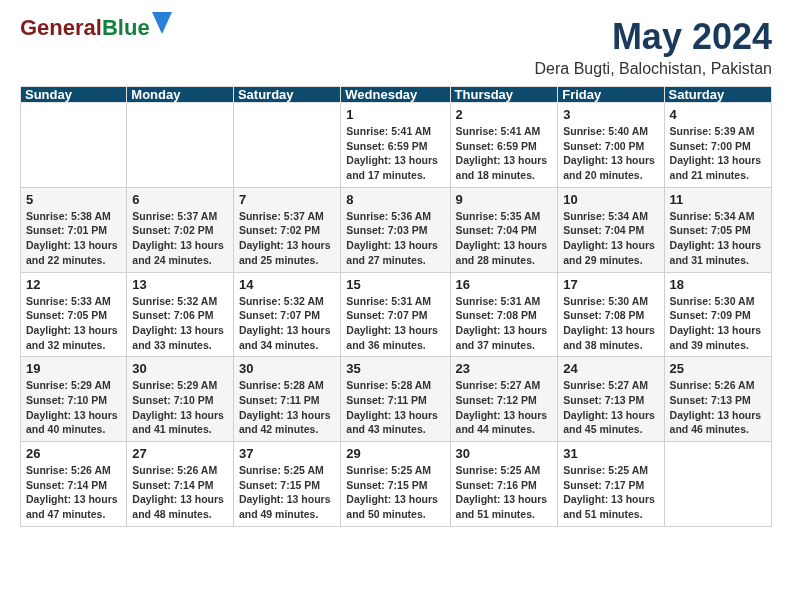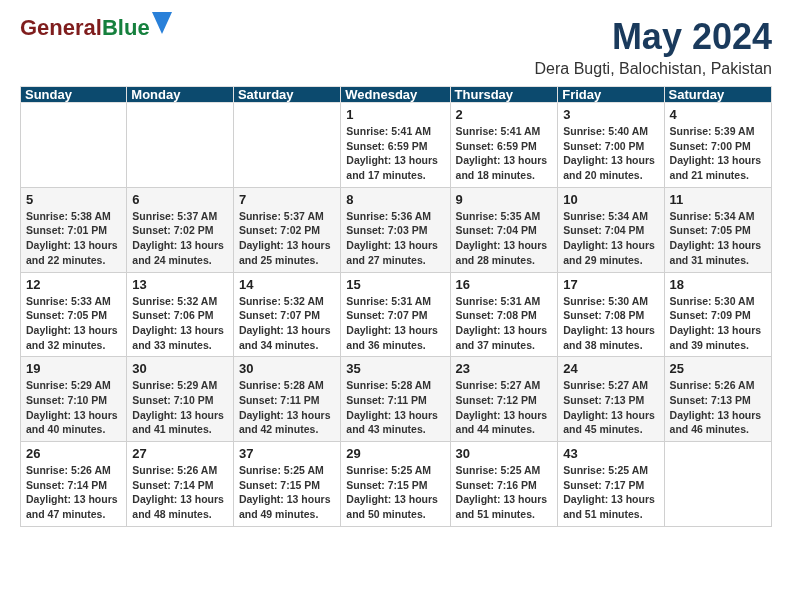--- a/index.html
+++ b/index.html
@@ -147,18 +147,18 @@
           <td><span class="day-num">23</span><span class="day-info">Sunrise: 5:27 AM<br>Sunset: 7:12 PM<br>Daylight: 13 hours and 44 minutes.</span></td>
           <td><span class="day-num">24</span><span class="day-info">Sunrise: 5:27 AM<br>Sunset: 7:13 PM<br>Daylight: 13 hours and 45 minutes.</span></td>
           <td><span class="day-num">25</span><span class="day-info">Sunrise: 5:26 AM<br>Sunset: 7:13 PM<br>Daylight: 13 hours and 46 minutes.</span></td>
         </tr>
         <tr>
           <td><span class="day-num">26</span><span class="day-info">Sunrise: 5:26 AM<br>Sunset: 7:14 PM<br>Daylight: 13 hours and 47 minutes.</span></td>
           <td><span class="day-num">27</span><span class="day-info">Sunrise: 5:26 AM<br>Sunset: 7:14 PM<br>Daylight: 13 hours and 48 minutes.</span></td>
           <td><span class="day-num">37</span><span class="day-info">Sunrise: 5:25 AM<br>Sunset: 7:15 PM<br>Daylight: 13 hours and 49 minutes.</span></td>
           <td><span class="day-num">29</span><span class="day-info">Sunrise: 5:25 AM<br>Sunset: 7:15 PM<br>Daylight: 13 hours and 50 minutes.</span></td>
           <td><span class="day-num">30</span><span class="day-info">Sunrise: 5:25 AM<br>Sunset: 7:16 PM<br>Daylight: 13 hours and 51 minutes.</span></td>
-          <td><span class="day-num">43</span><span class="day-info">Sunrise: 5:25 AM<br>Sunset: 7:17 PM<br>Daylight: 13 hours and 51 minutes.</span></td>
+          <td><span class="day-num">31</span><span class="day-info">Sunrise: 5:25 AM<br>Sunset: 7:17 PM<br>Daylight: 13 hours and 51 minutes.</span></td>
           <td class="empty-cell"></td>
         </tr>
       </tbody>
   </table>
 </div>
 
 </body></html>

